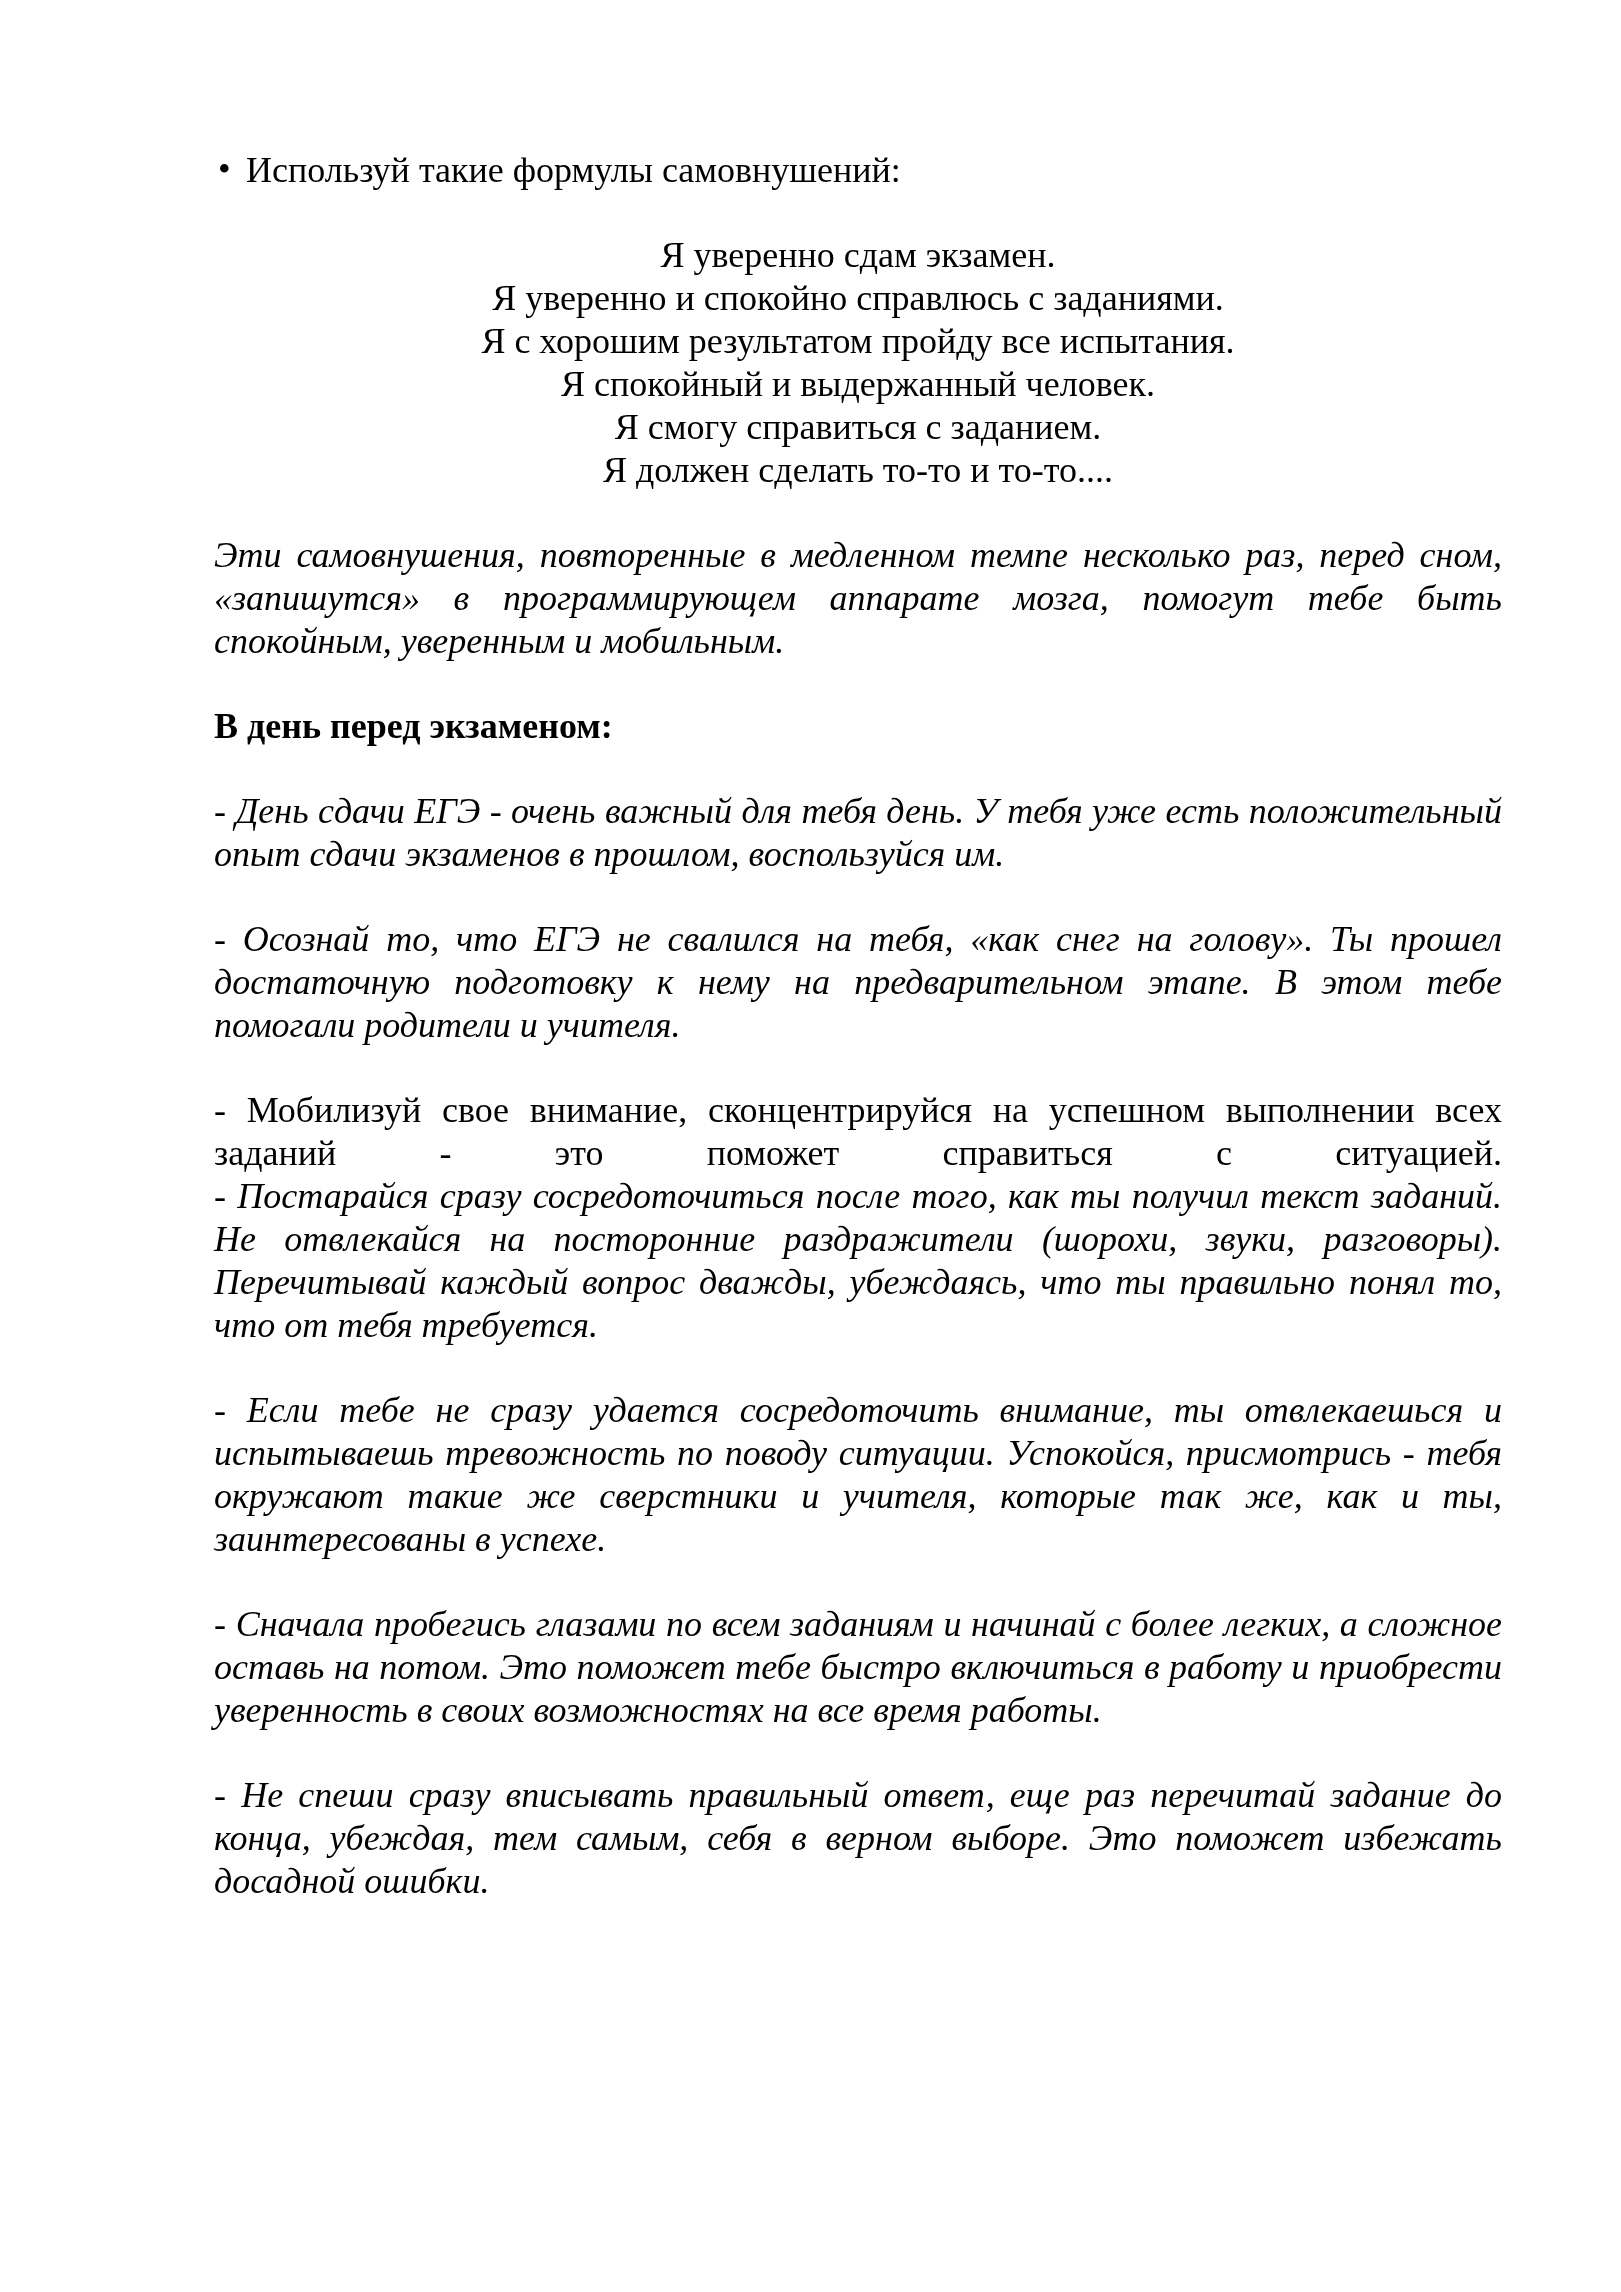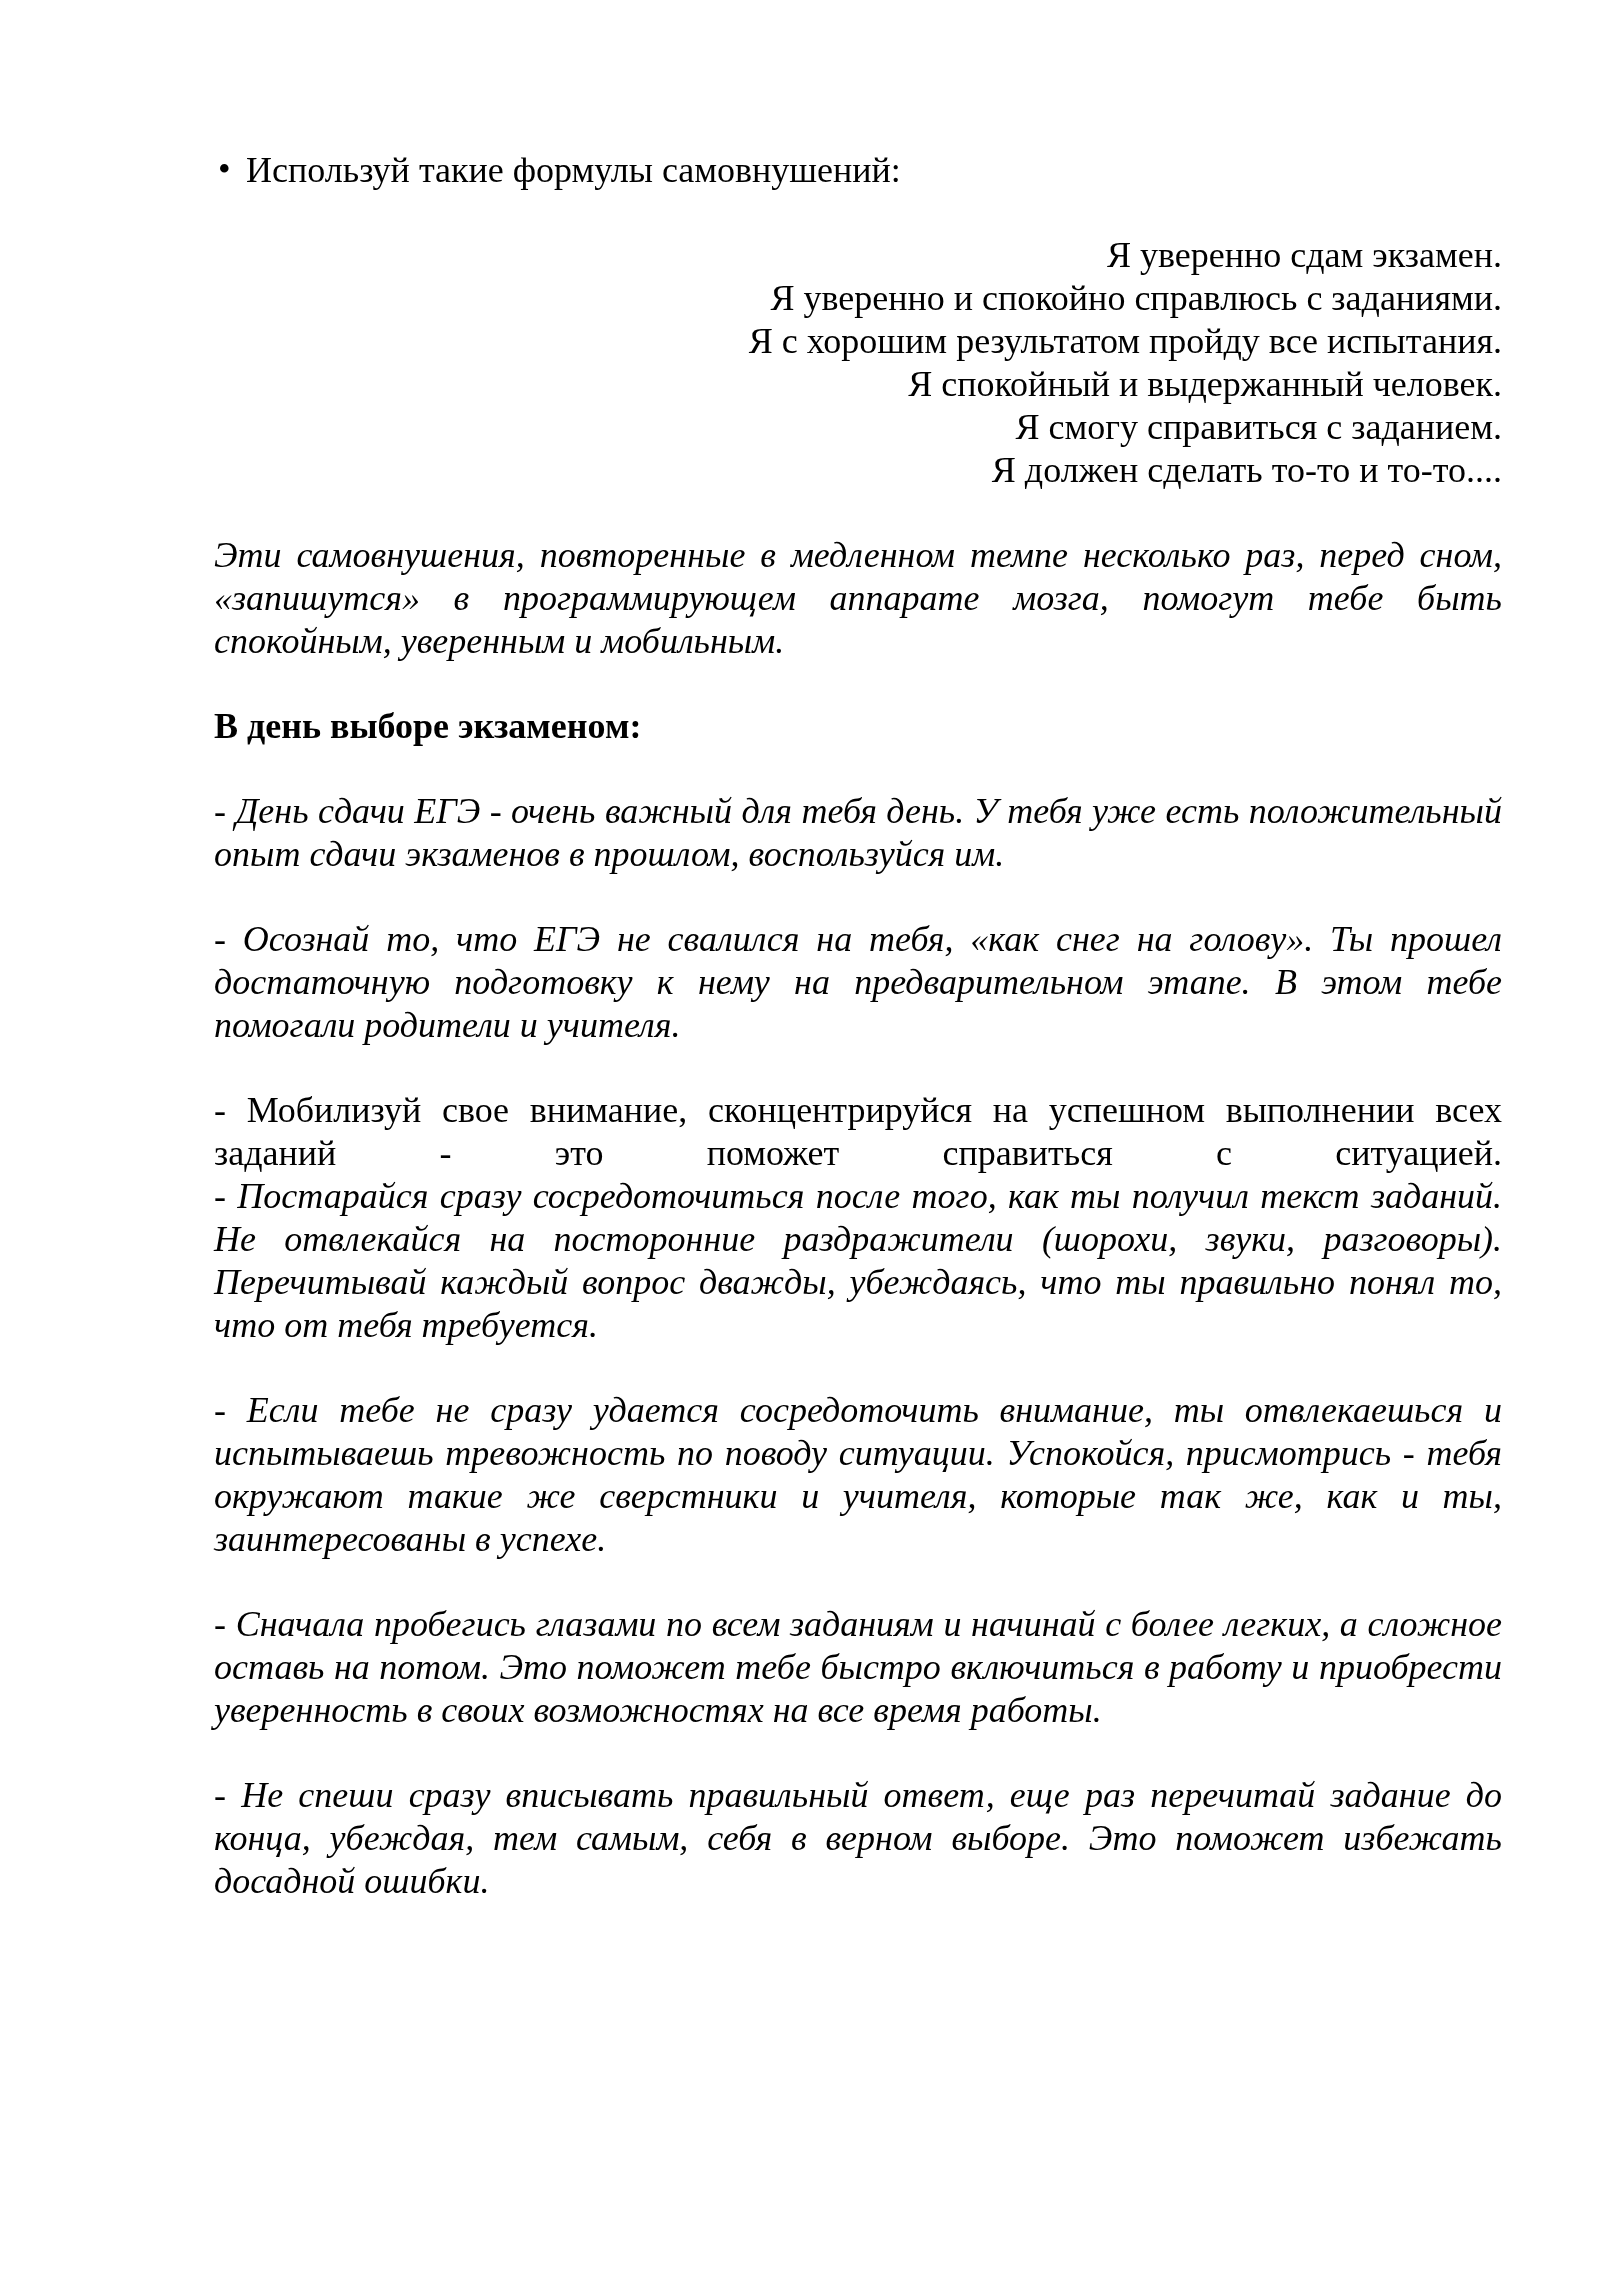--- a/index.html
+++ b/index.html
@@ -25,21 +25,21 @@
   .bullet-line {
     position: relative;
     padding-left: 32px;
   }
   .bullet-line .bullet {
     position: absolute;
     left: 3.9px;
     top: -1px;
   }
   .affirmations div {
-    text-align: right;
+    text-align: center;
   }
   .para {
     text-align: justify;
     font-style: italic;
   }
   .heading {
     font-weight: bold;
     text-align: left;
   }
   .stretch-last {
@@ -62,21 +62,21 @@
     <div>Я уверенно сдам экзамен.</div>
     <div>Я уверенно и спокойно справлюсь с заданиями.</div>
     <div>Я с хорошим результатом пройду все испытания.</div>
     <div>Я спокойный и выдержанный человек.</div>
     <div>Я смогу справиться с заданием.</div>
     <div>Я должен сделать то-то и то-то....</div>
   </div>
 
   <div class="block para">Эти самовнушения, повторенные в медленном темпе несколько раз, перед сном, «запишутся» в программирующем аппарате мозга, помогут тебе быть спокойным, уверенным и мобильным.</div>
 
-  <div class="block heading">В день выборе экзаменом:</div>
+  <div class="block heading">В день перед экзаменом:</div>
 
   <div class="block para">- День сдачи ЕГЭ - очень важный для тебя день. У тебя уже есть положительный опыт сдачи экзаменов в прошлом, воспользуйся им.</div>
 
   <div class="block para">- Осознай то, что ЕГЭ не свалился на тебя, «как снег на голову». Ты прошел достаточную подготовку к нему на предварительном этапе. В этом тебе помогали родители и учителя.</div>
 
   <div class="block">
     <div class="stretch-last">- Мобилизуй свое внимание, сконцентрируйся на успешном выполнении всех заданий - это поможет справиться с ситуацией.</div>
     <div class="para">- Постарайся сразу сосредоточиться после того, как ты получил текст заданий. Не отвлекайся на посторонние раздражители (шорохи, звуки, разговоры). Перечитывай каждый вопрос дважды, убеждаясь, что ты правильно понял то, что от тебя требуется.</div>
   </div>
 

